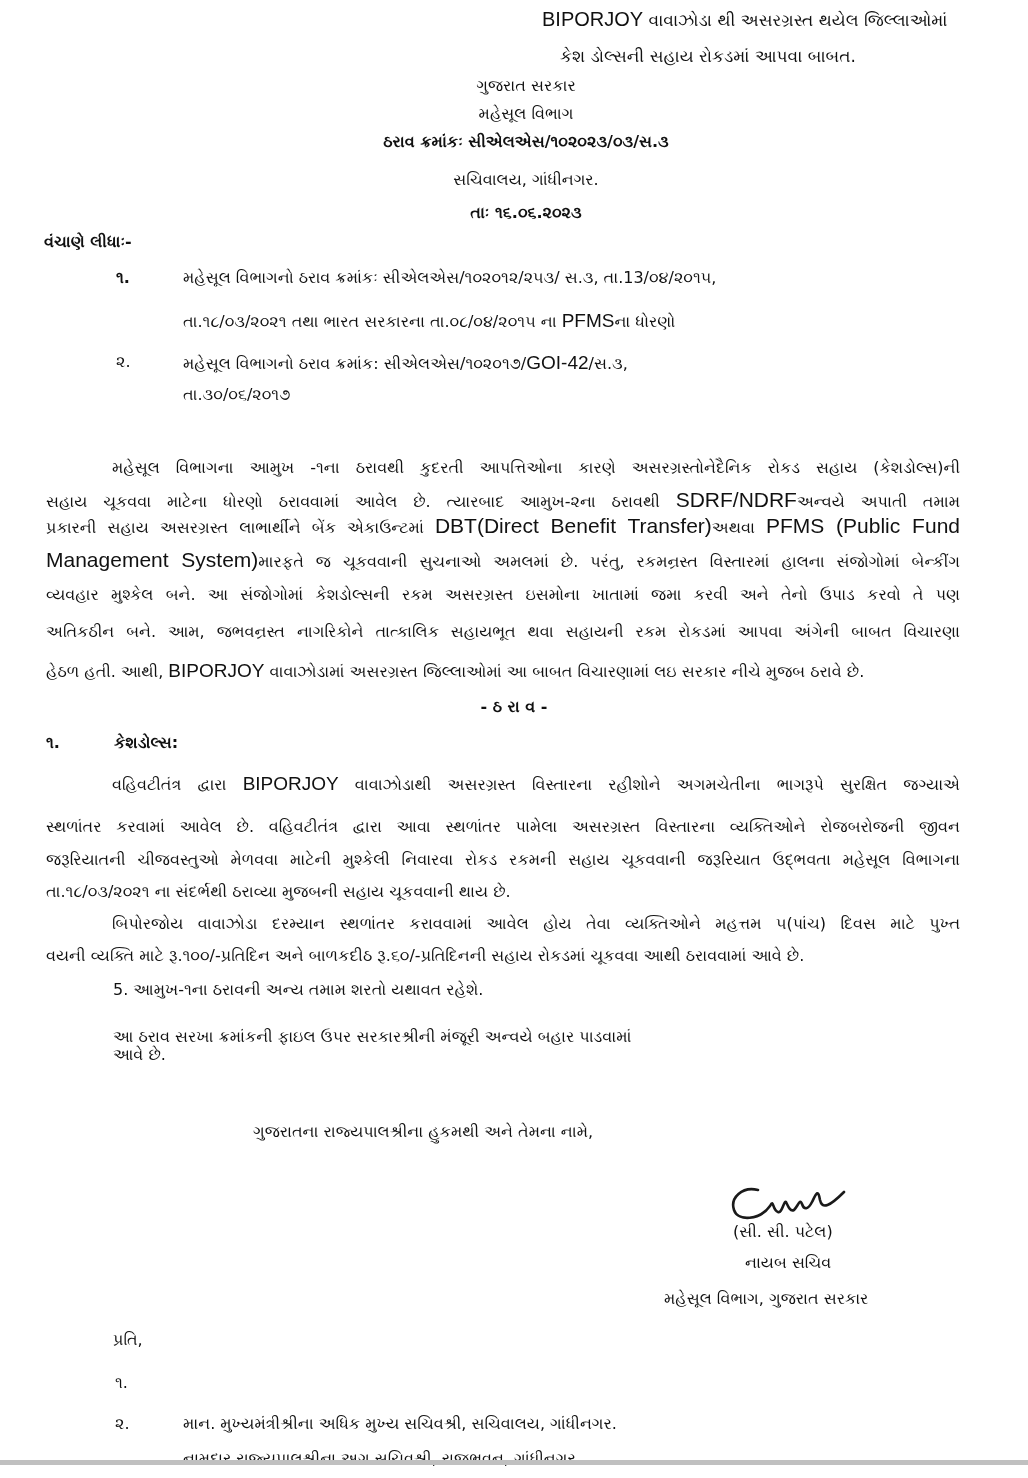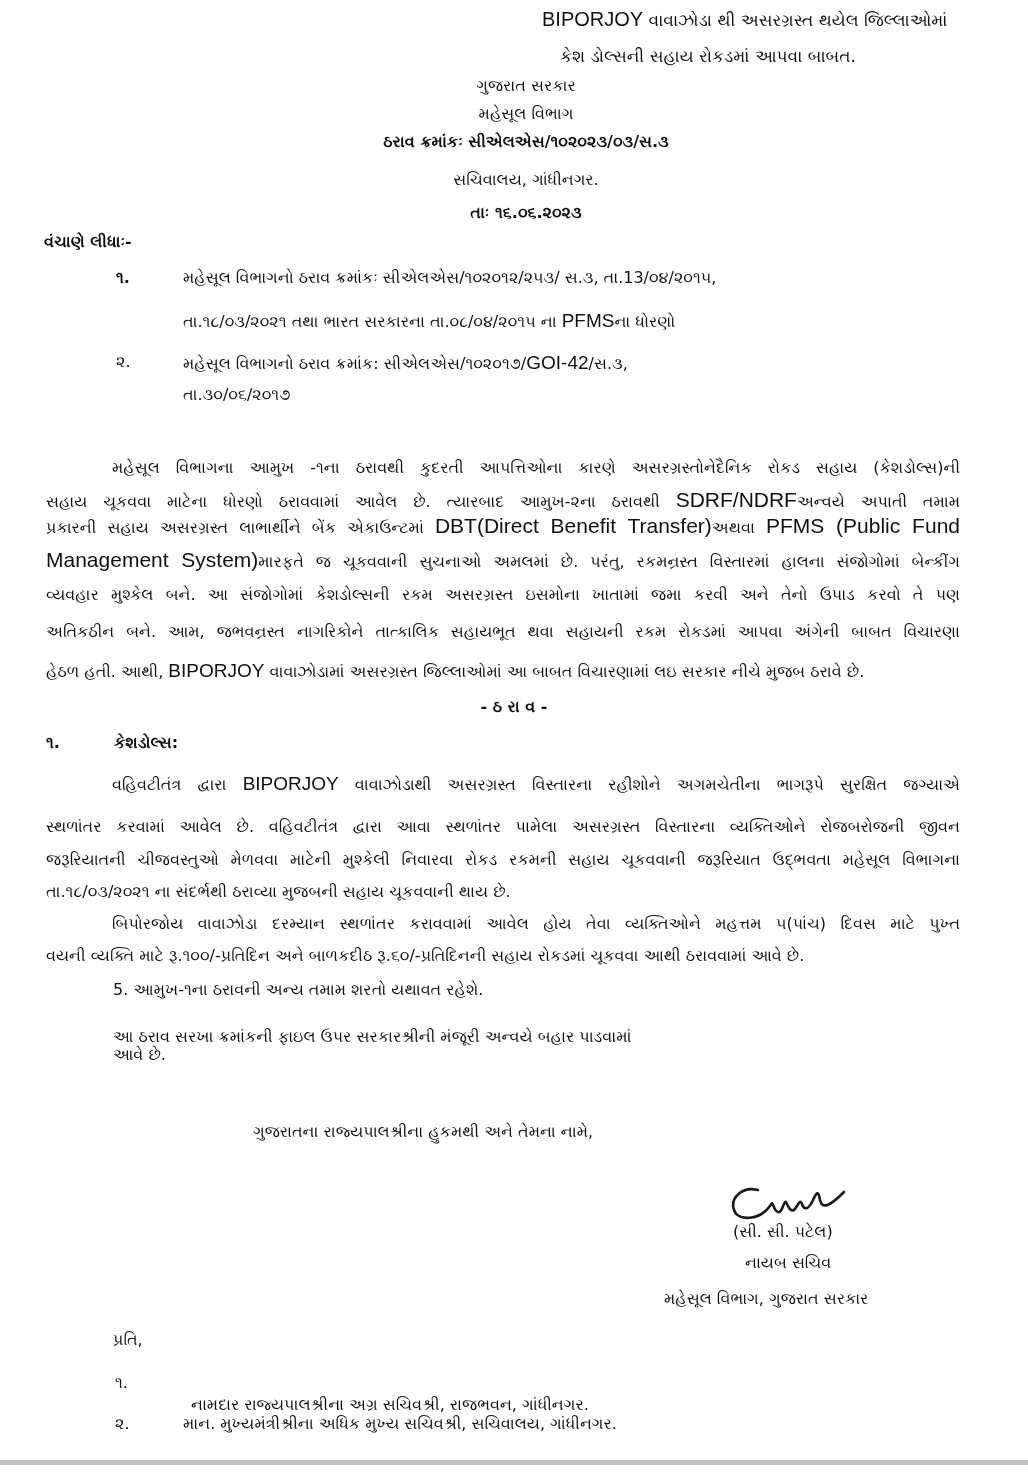--- a/index.html
+++ b/index.html
@@ -85,17 +85,17 @@
 
 <svg class="sig" viewBox="0 0 140 46">
   <path d="M38 10 C22 6, 10 18, 14 30 C18 42, 40 40, 50 26 C54 18, 52 30, 58 32 C62 34, 64 20, 66 22 C68 26, 70 32, 74 30 C78 26, 80 18, 82 24 C84 30, 88 30, 92 22 C96 14, 98 8, 100 20 C102 30, 110 26, 124 12" fill="none" stroke="#1a1a1a" stroke-width="2.6" stroke-linecap="round"></path>
 </svg>
 <div class="abs ref" style="left:733px; top:1222px;">(સી. સી. પટેલ)</div>
 <div class="abs ref" style="left:745px; top:1253px;">નાયબ સચિવ</div>
 <div class="abs ref" style="left:664px; top:1289px;">મહેસૂલ વિભાગ, ગુજરાત સરકાર</div>
 
 <div class="abs ref" style="left:113px; top:1330px;">પ્રતિ,</div>
 <div class="abs ref" style="left:115px; top:1373px;">૧.</div>
-<div class="abs ref" style="left:183px; top:1395px;margin-left:8px;">નામદાર રાજ્યપાલશ્રીના અગ્ર સચિવશ્રી, રાજભવન, ગાંધીનગર.</div>
+<div class="abs ref" style="left:183px; top:1449px;">નામદાર રાજ્યપાલશ્રીના અગ્ર સચિવશ્રી, રાજભવન, ગાંધીનગર.</div>
 <div class="abs ref" style="left:115px; top:1414px;">૨.</div>
 <div class="abs ref" style="left:183px; top:1414px;">માન. મુખ્યમંત્રીશ્રીના અધિક મુખ્ય સચિવશ્રી, સચિવાલય, ગાંધીનગર.</div>
 
 <div class="bottom-bar"></div>
 
 </body></html>

